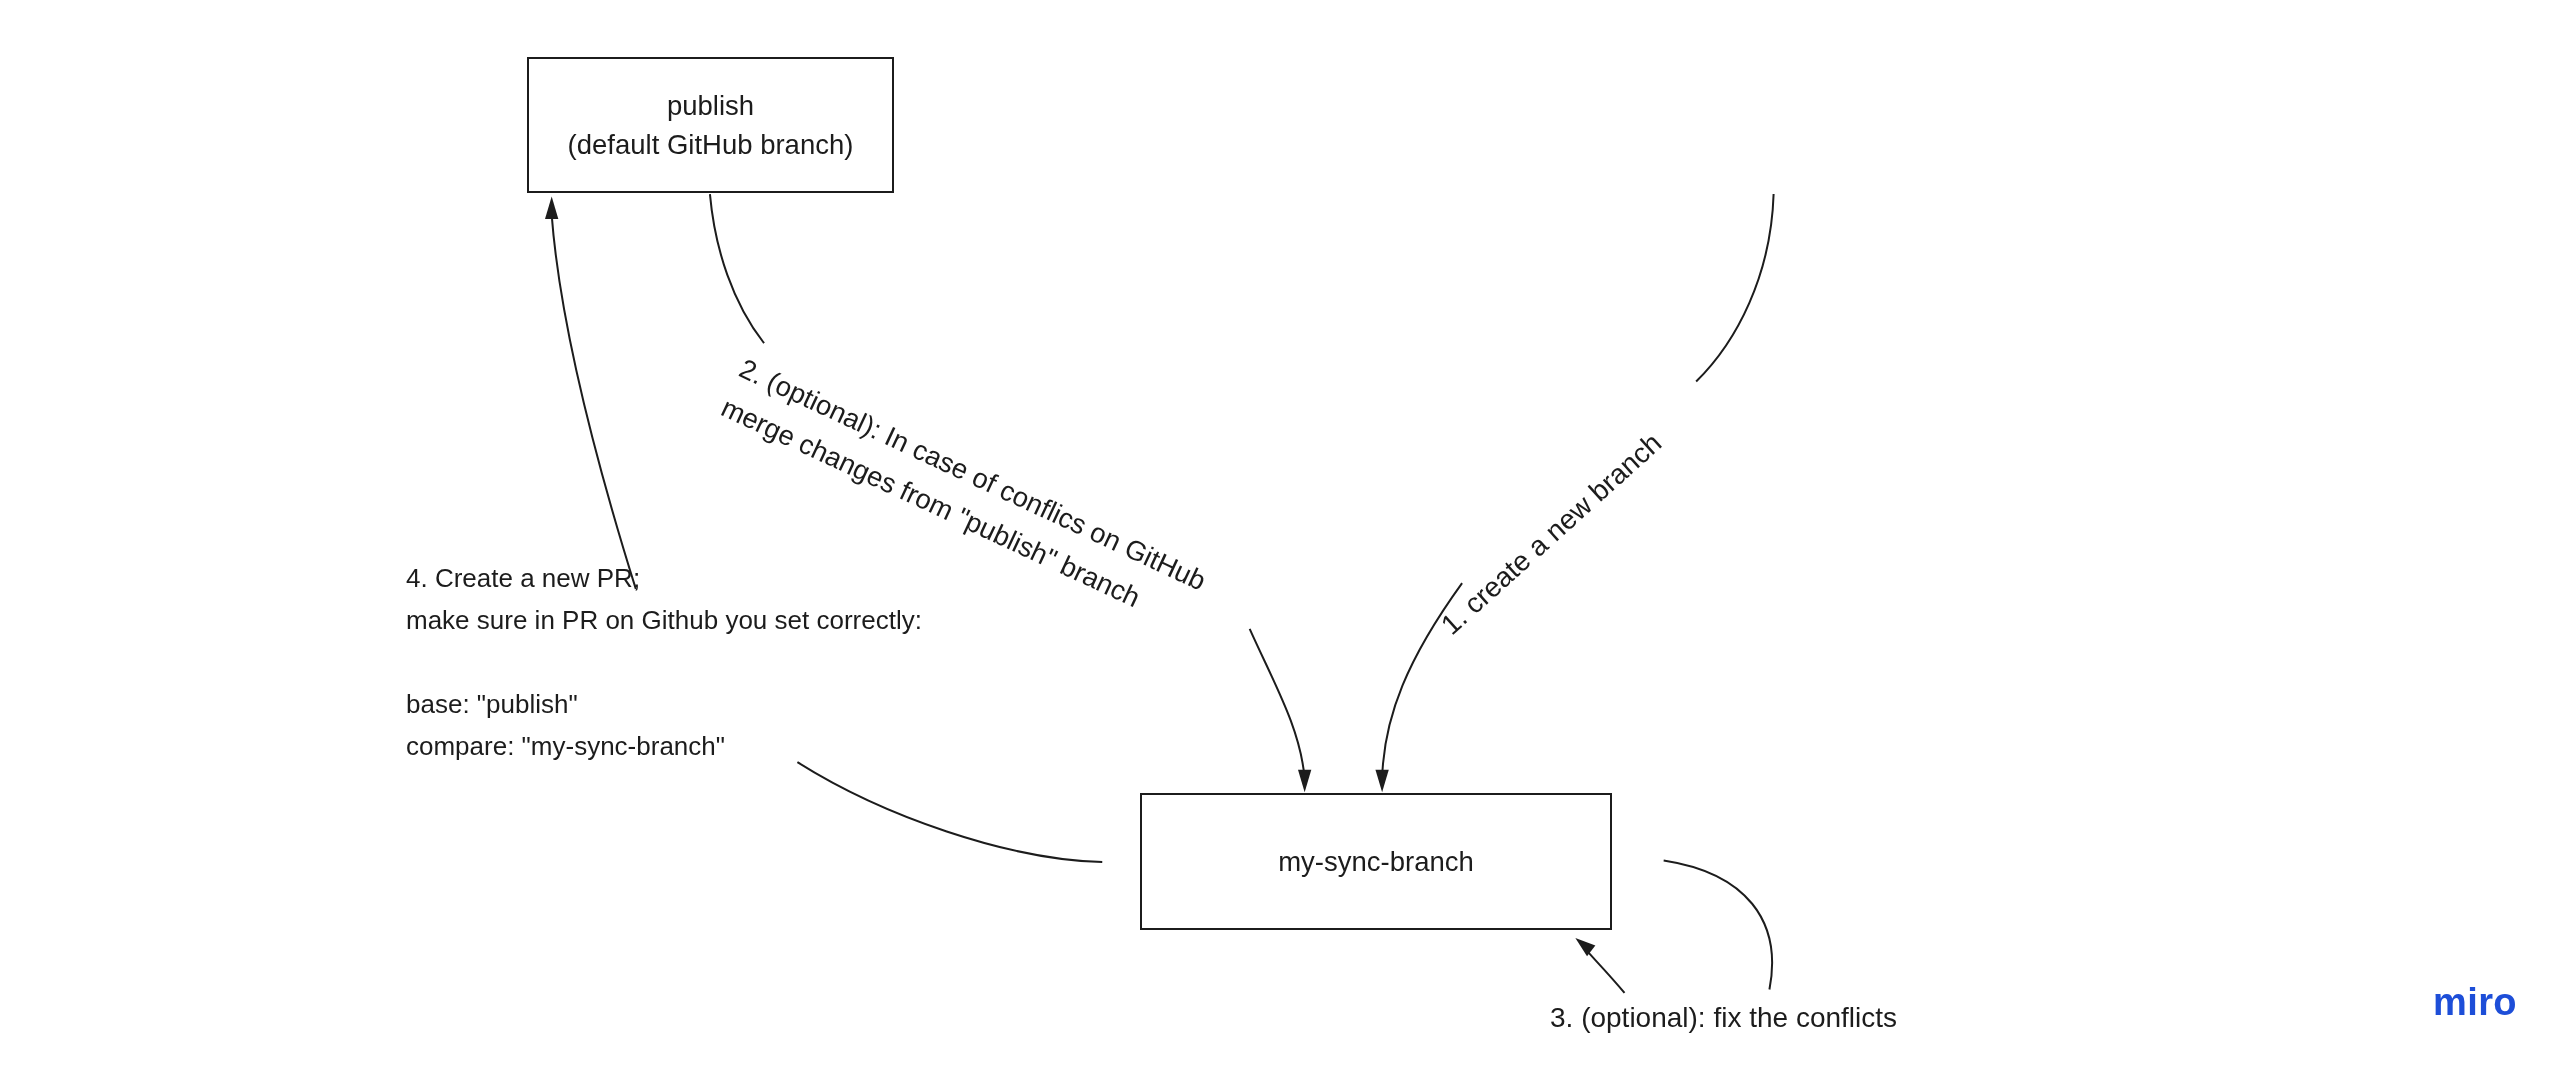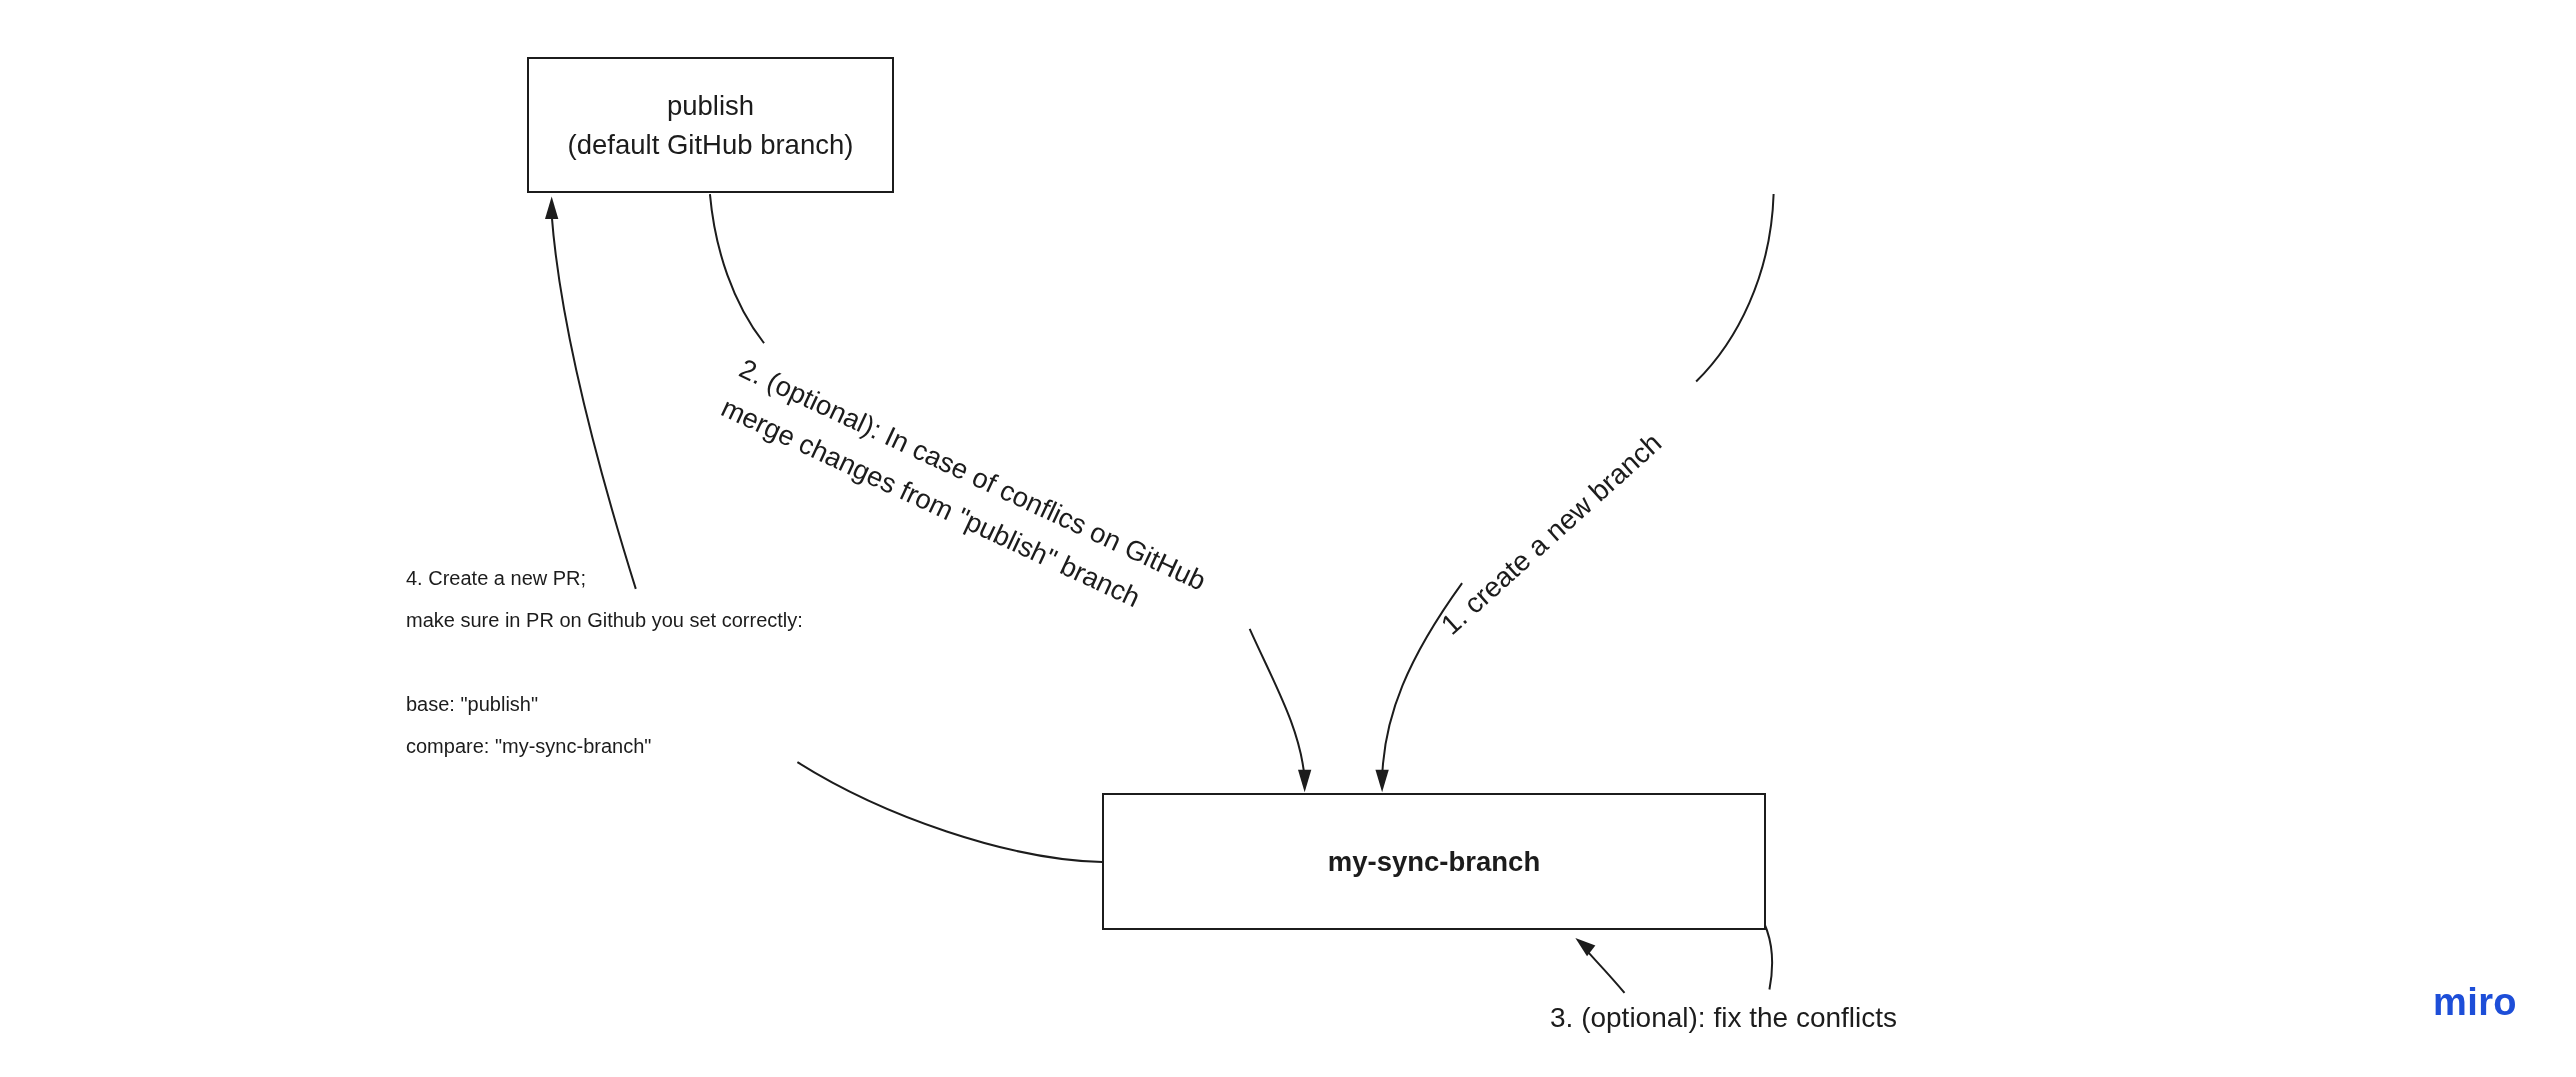--- a/index.html
+++ b/index.html
@@ -45,21 +45,21 @@
     justify-content: center;
     text-align: center;
     font-size: 27.5px;
     line-height: 1.42;
     white-space: pre-line;
     color: #1c1c1c;
     box-sizing: border-box;
   }
   .node.publish          { left: 527px;  top: 57px;  width: 367px; height: 136px; }
   .node.dev-publish      { left: 1600px; top: 56px;  width: 346px; height: 137px; }
-  .node.my-sync-branch   { left: 1102px; top: 793px; width: 664px; height: 137px; font-weight: bold; }
+  .node.my-sync-branch   { left: 1140px; top: 793px; width: 472px; height: 137px; }
 
   .edge-label {
     position: absolute;
     font-size: 27.5px;
     line-height: 1.55;
     white-space: pre;
     color: #1c1c1c;
   }
   .edge-label.step1 {
     left: 1460px; top: 602px;
@@ -71,21 +71,21 @@
     left: 750px; top: 348px;
     transform: rotate(25deg);
     transform-origin: left top;
   }
   .edge-label.step3 {
     left: 1550px; top: 996px;
     font-size: 28px;
   }
   .edge-label.step4 {
     left: 406px; top: 557px;
-    font-size: 20px;
+    font-size: 26px;
     line-height: 42px;
   }
   .watermark {
     position: absolute;
     left: 2433px; top: 981px;
     font-size: 38px;
     font-weight: 700;
     letter-spacing: 0.4px;
     color: #1d4ed8;
     user-select: none;

